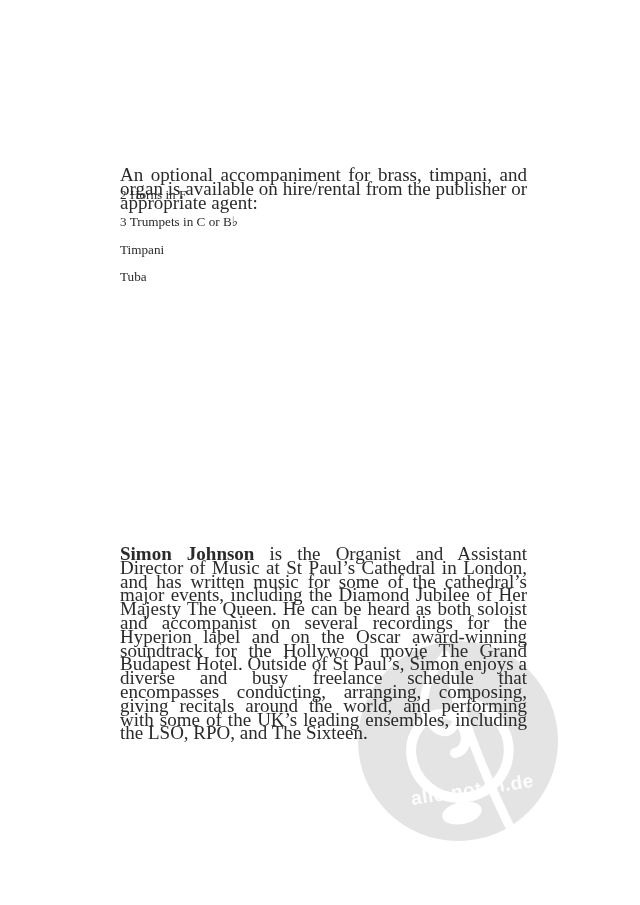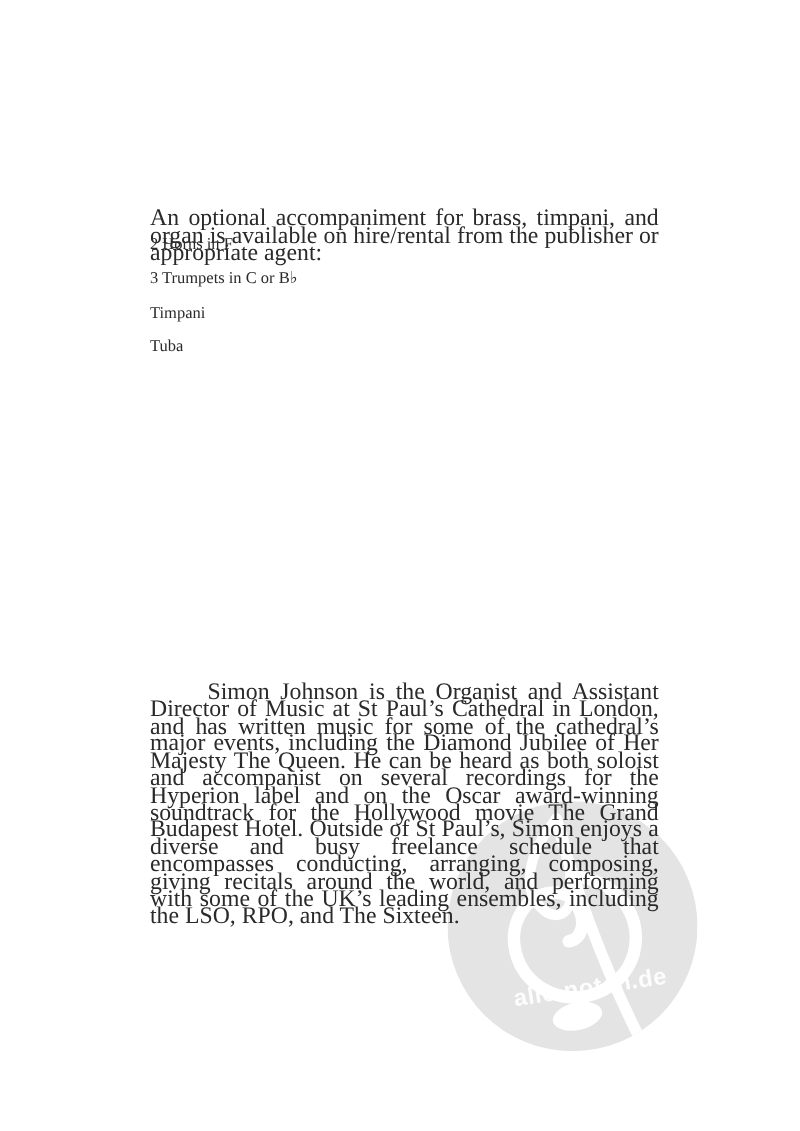--- a/index.html
+++ b/index.html
@@ -20,21 +20,21 @@
     color:#222222;letter-spacing:.2px;
   }
   .para{
     position:absolute;left:120px;width:407px;
     font-size:19px;line-height:14px;
     color:#2a2a2a;text-align:justify;
   }
   .intro{top:149px;}
   .ensemble-note{top:347px;}
   .bio{top:528px;line-height:13.8px;}
-  .bio .bold{font-weight:normal;margin-left:46px;}
+  .bio .bold{font-weight:bold;}
   .bio .italic{}
   .instruments{
     position:absolute;left:120px;top:188px;width:407px;
     font-size:13.2px;color:#2a2a2a;
   }
   .instrument{
     height:14px;line-height:14px;margin-bottom:13.4px;
     white-space:nowrap;
   }
   .watermark{

